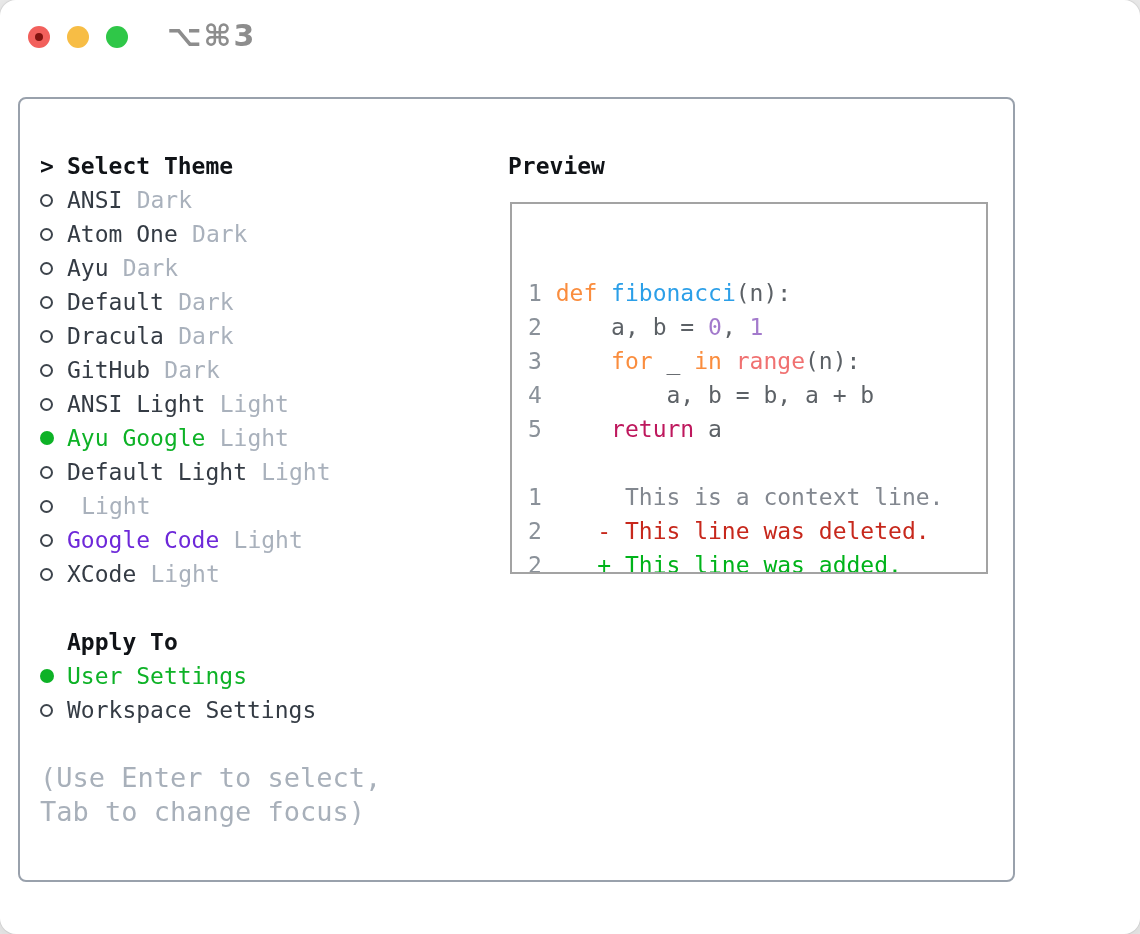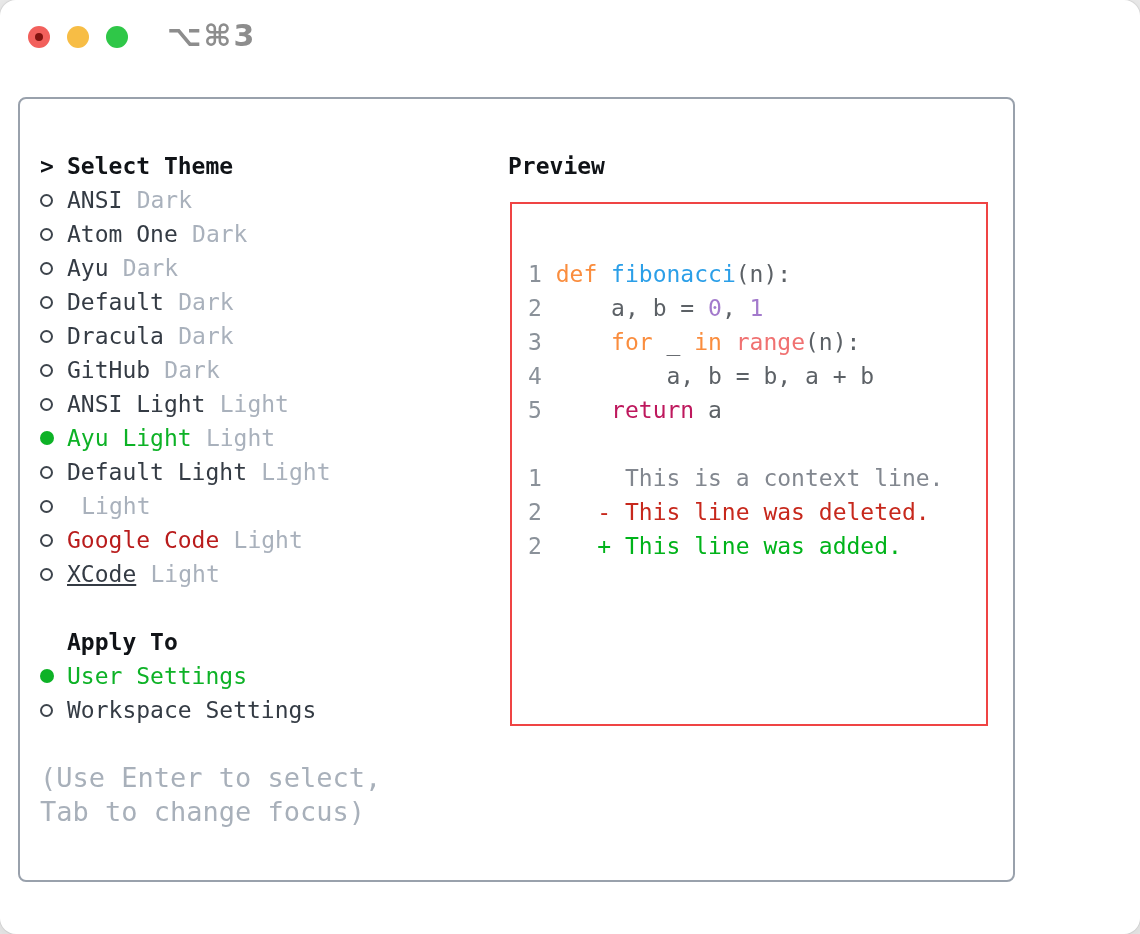--- a/index.html
+++ b/index.html
@@ -23,22 +23,22 @@
   .row .marker{display:inline-flex;align-items:center;width:27px;flex:0 0 27px;}
   .cursor{font-weight:700;color:#101317;}
   .hdr{font-weight:700;color:#101317;}
   .radio{width:13px;height:13px;border:2.5px solid #3e454d;border-radius:50%;box-sizing:border-box;}
   .radio.on{border:none;width:14px;height:14px;}
   .tag{margin-left:.62em;}
   .spacer{height:34px;}
   .hint{width:404px;line-height:34px;font-size:27px;white-space:normal;}
   
   .preview-title{position:absolute;left:488px;top:50px;font-size:23px;line-height:34px;font-weight:700;color:#101317;}
-  .preview-box{position:absolute;left:490px;top:103px;width:478px;height:524px;border:2px solid #ef4444;
-               box-sizing:border-box;padding:53px 0 0 16px;overflow:hidden;}
+  .preview-box{position:absolute;left:490px;top:103px;width:478px;height:372px;border:2px solid #a3a3a3;
+               box-sizing:border-box;padding:72px 0 0 16px;overflow:hidden;}
   .code-line{height:34px;line-height:34px;font-size:23px;white-space:pre;}
 </style>
 </head>
 <body>
 
 <div class="window">
 
   <div class="titlebar">
     <div class="light close" style="background: rgb(242, 96, 92);">
       <div class="dot" style="background: rgb(130, 20, 16);"></div>
@@ -57,25 +57,25 @@
       </div>
 
       <div id="theme-items">
           <div class="row"><span class="marker"><span class="radio"></span></span><span style="color: rgb(52, 59, 68);">ANSI</span><span class="tag" style="color: rgb(169, 177, 188);">Dark</span></div>
           <div class="row"><span class="marker"><span class="radio"></span></span><span style="color: rgb(52, 59, 68);">Atom One</span><span class="tag" style="color: rgb(169, 177, 188);">Dark</span></div>
           <div class="row"><span class="marker"><span class="radio"></span></span><span style="color: rgb(52, 59, 68);">Ayu</span><span class="tag" style="color: rgb(169, 177, 188);">Dark</span></div>
           <div class="row"><span class="marker"><span class="radio"></span></span><span style="color: rgb(52, 59, 68);">Default</span><span class="tag" style="color: rgb(169, 177, 188);">Dark</span></div>
           <div class="row"><span class="marker"><span class="radio"></span></span><span style="color: rgb(52, 59, 68);">Dracula</span><span class="tag" style="color: rgb(169, 177, 188);">Dark</span></div>
           <div class="row"><span class="marker"><span class="radio"></span></span><span style="color: rgb(52, 59, 68);">GitHub</span><span class="tag" style="color: rgb(169, 177, 188);">Dark</span></div>
           <div class="row"><span class="marker"><span class="radio"></span></span><span style="color: rgb(52, 59, 68);">ANSI Light</span><span class="tag" style="color: rgb(169, 177, 188);">Light</span></div>
-          <div class="row"><span class="marker"><span class="radio on" style="background: rgb(13, 178, 38);"></span></span><span style="color: rgb(13, 178, 38);">Ayu Light</span><span class="tag" style="color: rgb(169, 177, 188);">Light</span></div>
+          <div class="row"><span class="marker"><span class="radio on" style="background: rgb(13, 178, 38);"></span></span><span style="color: rgb(13, 178, 38);">Ayu Google</span><span class="tag" style="color: rgb(169, 177, 188);">Light</span></div>
           <div class="row"><span class="marker"><span class="radio"></span></span><span style="color: rgb(52, 59, 68);">Default Light</span><span class="tag" style="color: rgb(169, 177, 188);">Light</span></div>
           <div class="row"><span class="marker"><span class="radio"></span></span><span class="tag" style="color: rgb(169, 177, 188);">Light</span></div>
-          <div class="row"><span class="marker"><span class="radio"></span></span><span style="color: #b91c1c;">Google Code</span><span class="tag" style="color: rgb(169, 177, 188);">Light</span></div>
-          <div class="row"><span class="marker"><span class="radio"></span></span><span style="color: rgb(52, 59, 68); text-decoration: underline;">XCode</span><span class="tag" style="color: rgb(169, 177, 188);">Light</span></div>
+          <div class="row"><span class="marker"><span class="radio"></span></span><span style="color: #6d28d9;">Google Code</span><span class="tag" style="color: rgb(169, 177, 188);">Light</span></div>
+          <div class="row"><span class="marker"><span class="radio"></span></span><span style="color: rgb(52, 59, 68);">XCode</span><span class="tag" style="color: rgb(169, 177, 188);">Light</span></div>
         </div>
 
       <div class="spacer"></div>
 
       <div class="row">
         <span class="marker"></span>
         <span class="hdr">Apply To</span>
       </div>
 
       <div id="apply-options">

